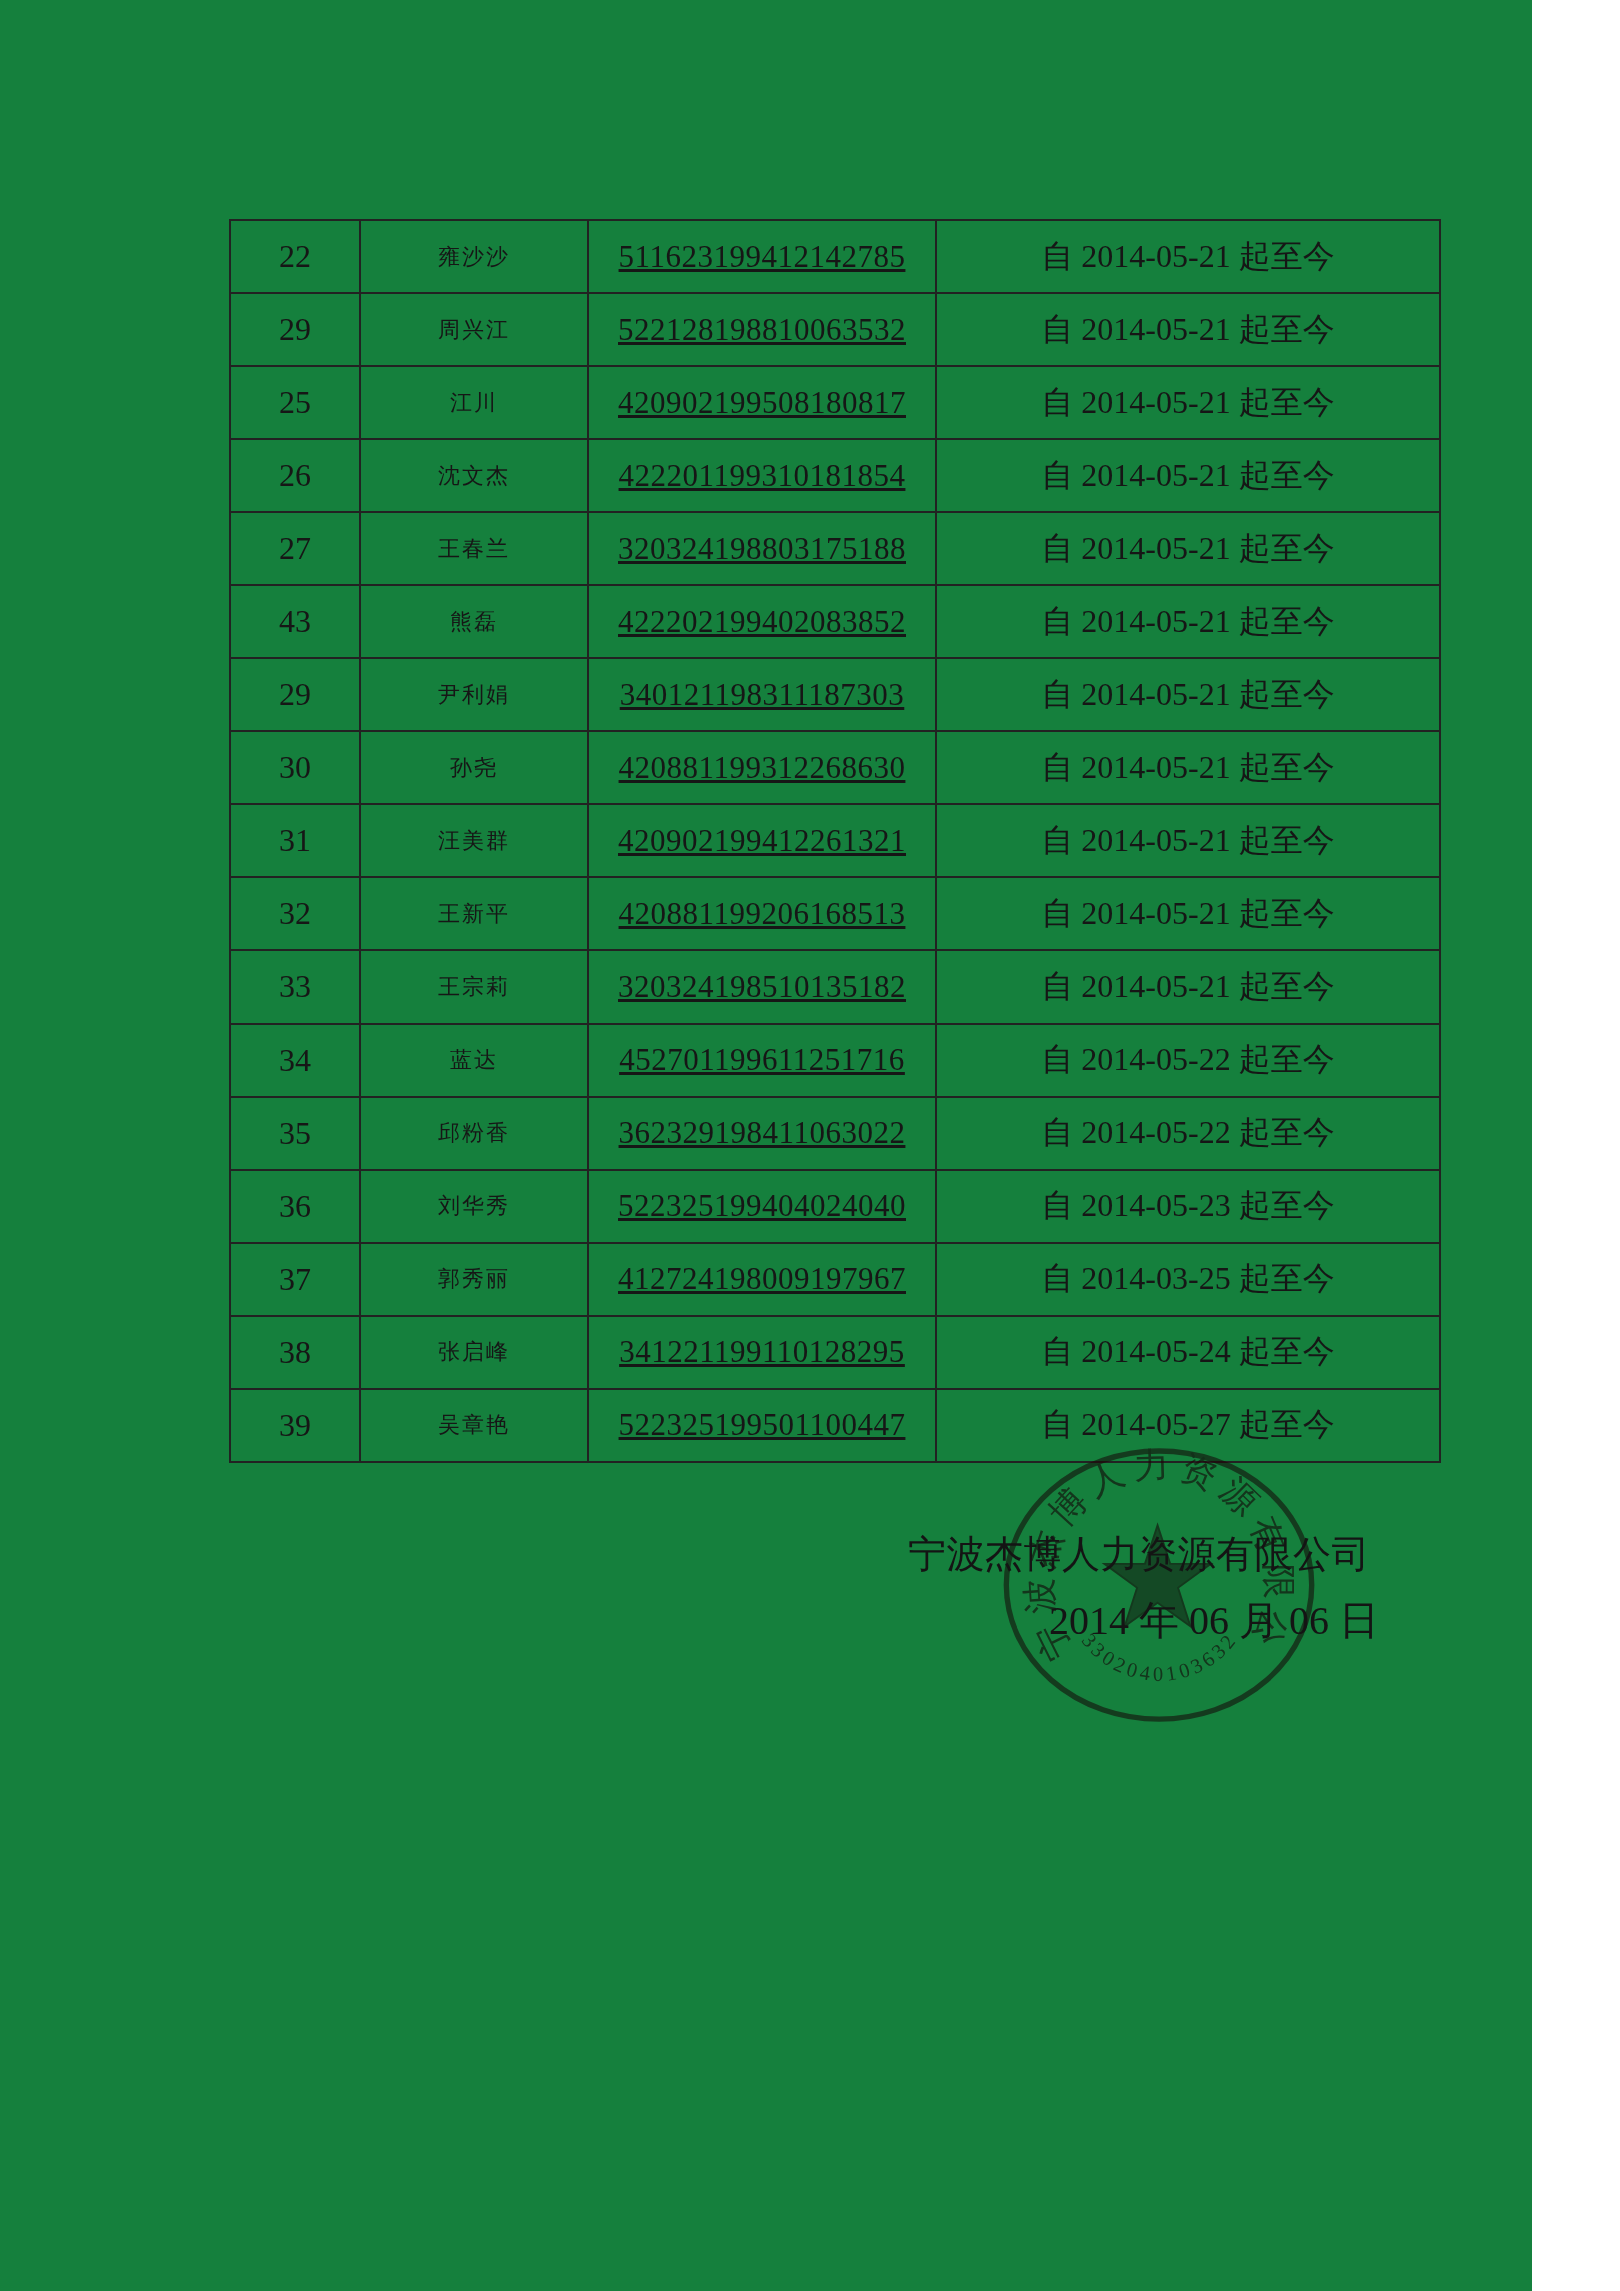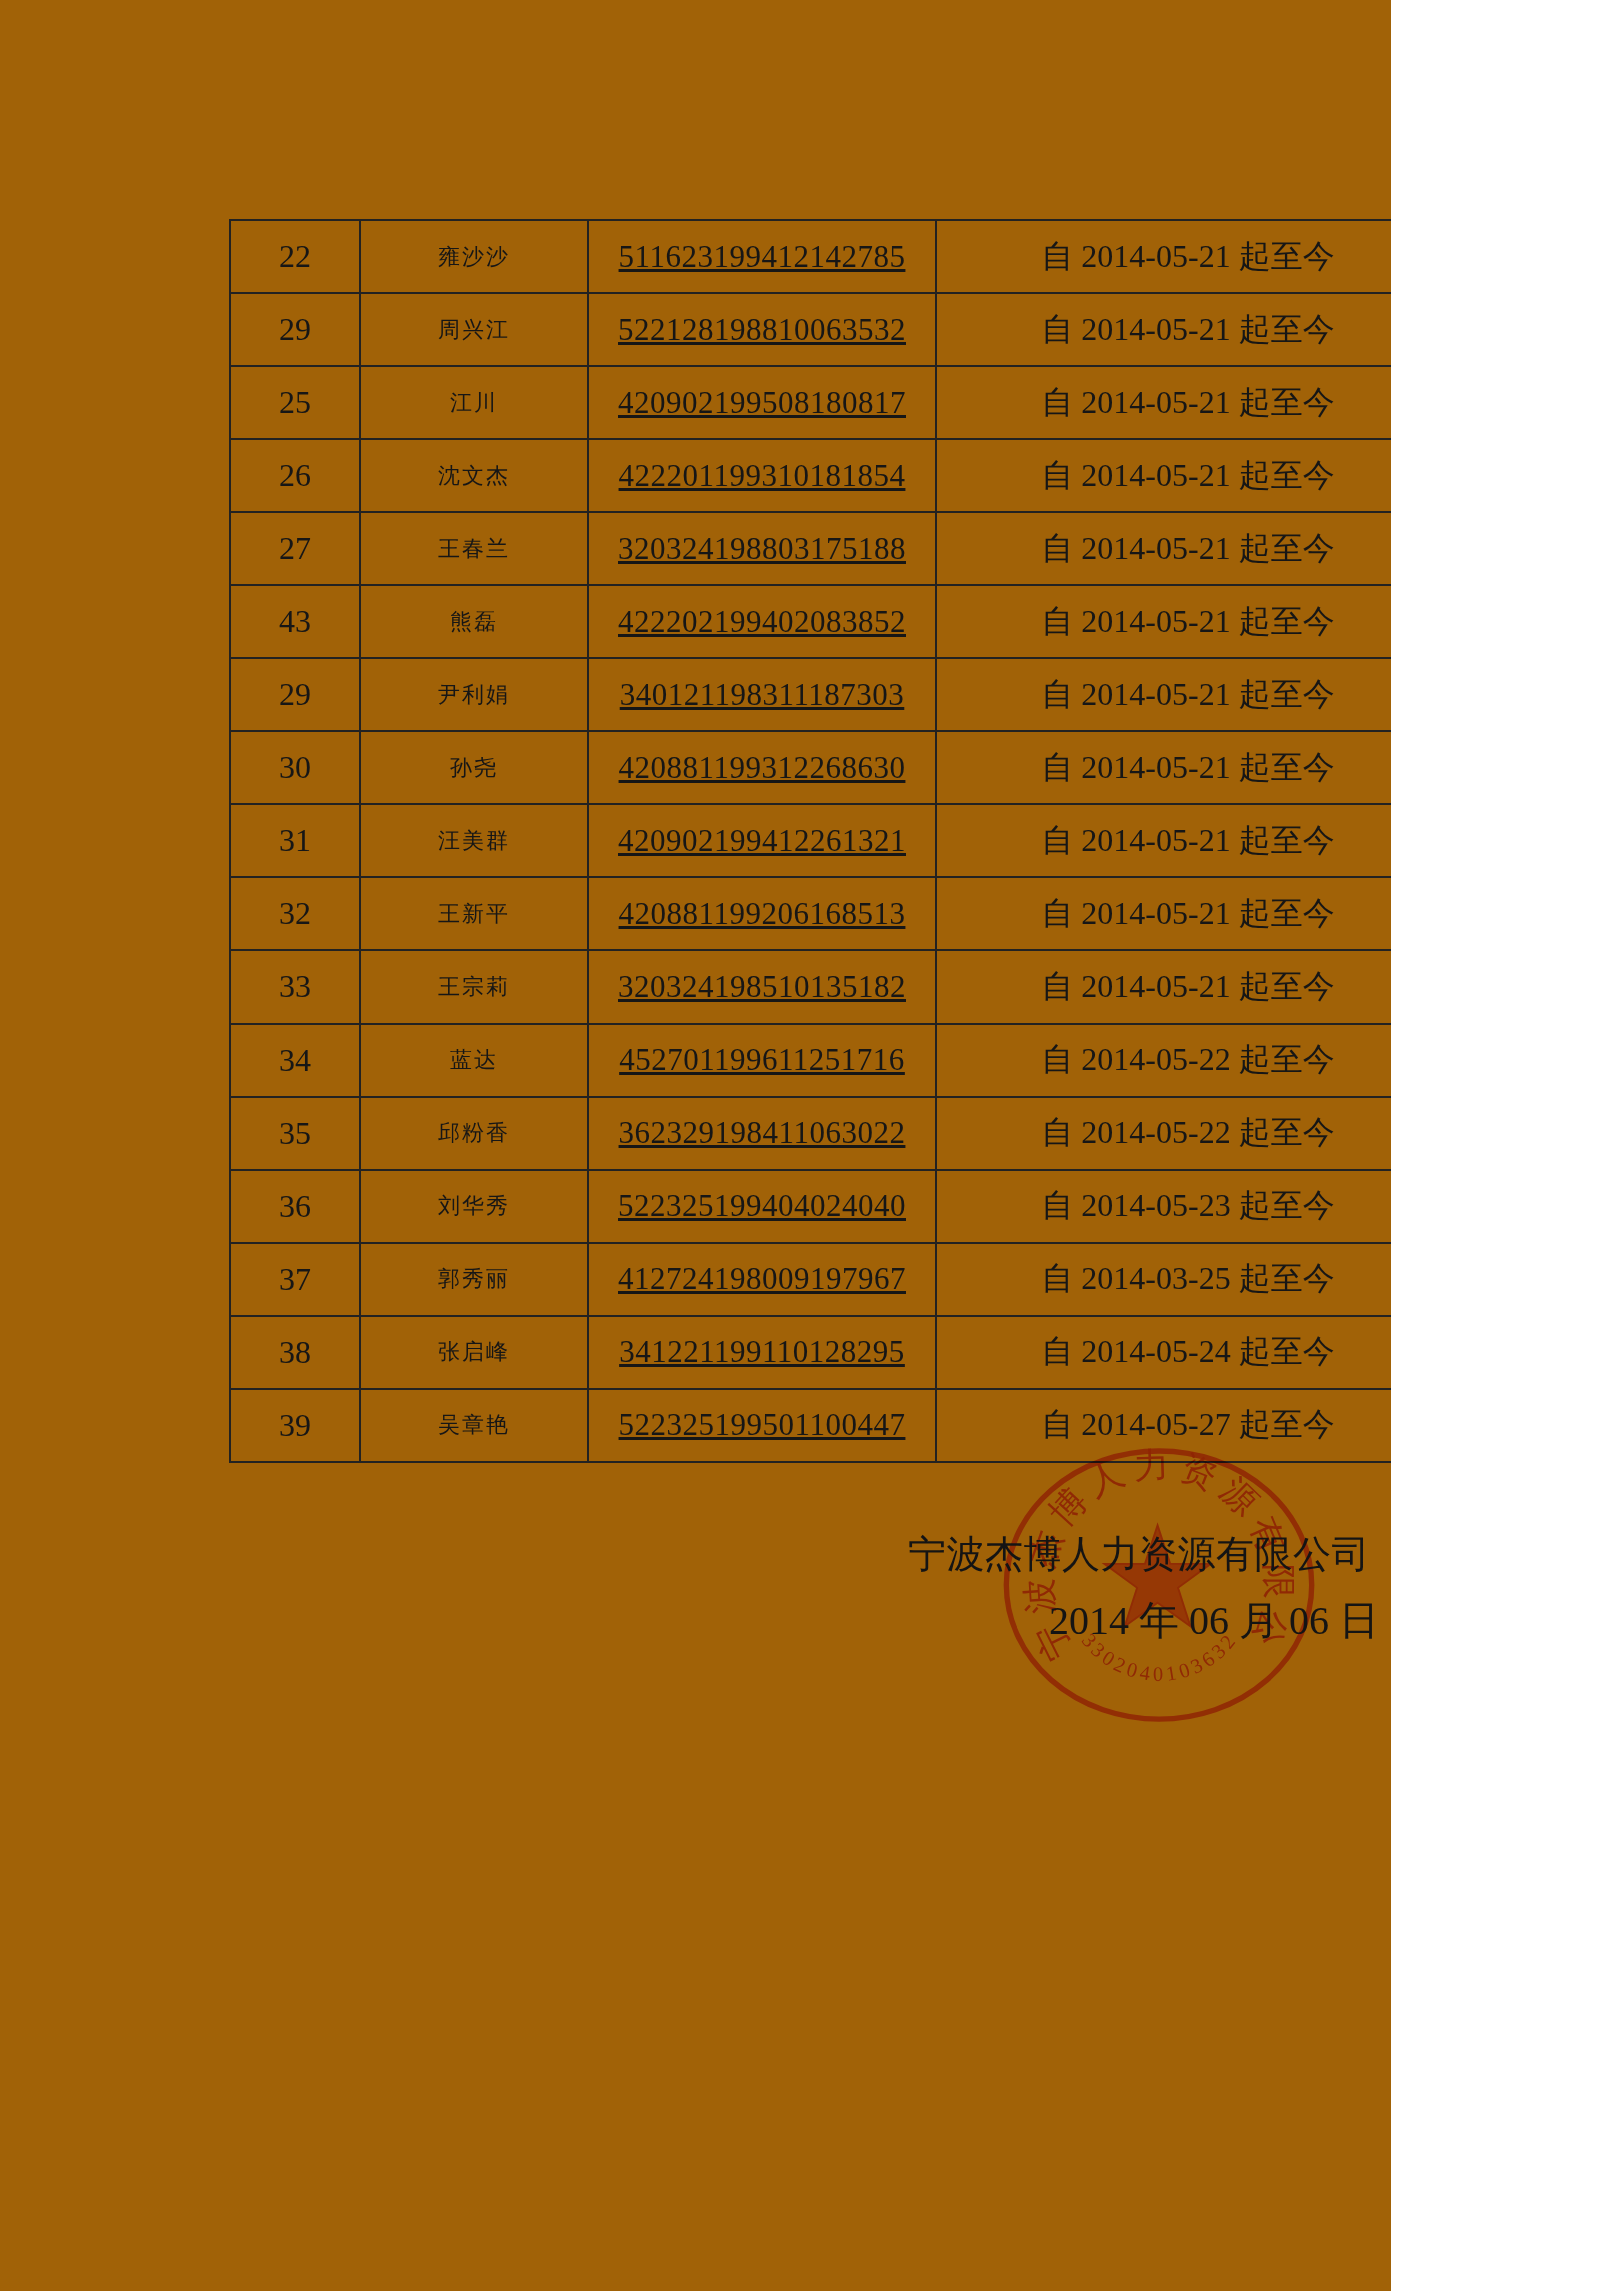--- a/index.html
+++ b/index.html
@@ -2,23 +2,23 @@
 <html><head>
 <meta charset="utf-8">
 <style>
   html, body {
     margin: 0;
     padding: 0;
     background: #ffffff;
   }
   .page {
     position: relative;
-    width: 1391px;
+    width: 1532px;
     height: 2292px;
-    background: #a16207;
+    background: #15803d;
     font-family: "Liberation Serif", "DejaVu Serif", serif;
     color: #161616;
     overflow: hidden;
   }
   table.roster {
     position: absolute;
     left: 229px;
     top: 219px;
     width: 1210px;
     height: 1244px;

